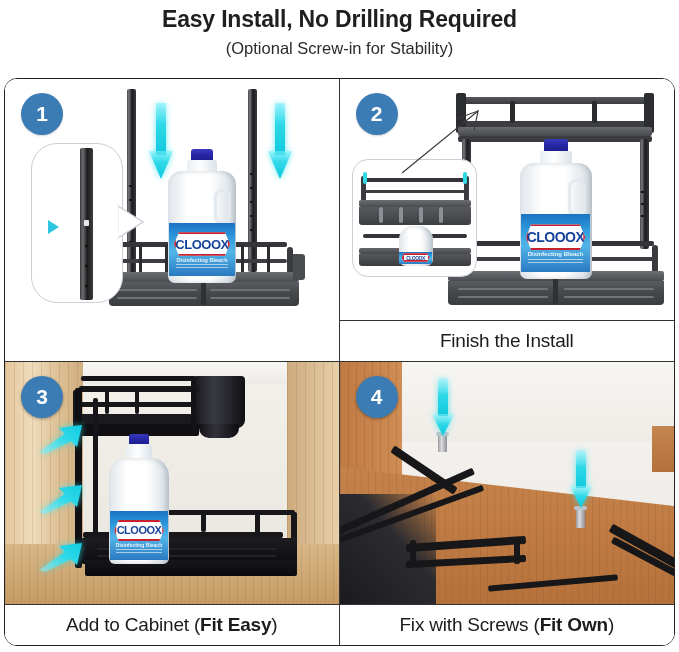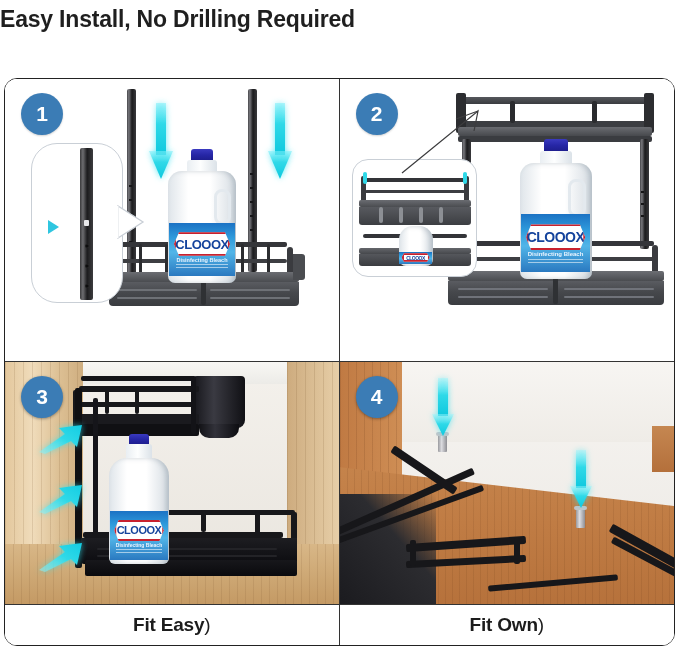--- a/index.html
+++ b/index.html
@@ -4,21 +4,21 @@
 <style>
   * { box-sizing: border-box; margin: 0; padding: 0; }
   html, body {
     width: 679px; height: 652px;
     background: #ffffff;
     font-family: "Liberation Sans", sans-serif;
     overflow: hidden;
   }
 
   
-  .header { width: 679px; padding-top: 4px; }
+  .header { width: 679px; padding-top: 4px; text-align: center; }
   .title {
     font-size: 23px; font-weight: bold; color: #1f1f1f;
     letter-spacing: -0.2px; line-height: 30px;
   }
   .subtitle {
     font-size: 16.5px; font-weight: normal; color: #2b2b2b;
     line-height: 26px; margin-top: 1px;
   }
 
   
@@ -159,20 +159,21 @@
   .wall { background: linear-gradient(to bottom,#f7f5f2,#ebe8e3); }
 
   .rackbar { position: absolute; background: #17171a; border-radius: 2px; }
   .rackbar.soft { background: #232327; }
 </style>
 </head>
 <body>
 
 <div class="header">
   <div class="title">Easy Install, No Drilling Required</div>
+  <div class="subtitle">(Optional Screw-in for Stability)</div>
 </div>
 
 <div class="frame">
 <div class="grid">
 
   <div class="cell c1">
     <div class="art">
       <div class="p1-bg"></div>
 
       <div class="callout">
@@ -357,20 +358,23 @@
              background:linear-gradient(to bottom,#6d6f74,#4a4c50);"></div>
         <div class="shelf-basket" style="left:108px; top:202px; width:216px; height:24px;
              background:linear-gradient(to bottom,#5a5c61 0%,#46484c 45%,#3a3c40 100%); border-radius:0 0 4px 4px;"></div>
         <div class="shelf-basket" style="left:118px; top:209px; width:90px; height:2px; background:#70737a;"></div>
         <div class="shelf-basket" style="left:224px; top:209px; width:90px; height:2px; background:#70737a;"></div>
         <div class="shelf-basket" style="left:118px; top:217px; width:90px; height:2px; background:#70737a;"></div>
         <div class="shelf-basket" style="left:224px; top:217px; width:90px; height:2px; background:#70737a;"></div>
         <div class="shelf-basket" style="left:213px; top:195px; width:5px; height:30px; background:#2f3134;"></div>
       </div>
     </div>
+    <div class="caption">
+      <span>Finish the Install</span>
+    </div>
     <div class="badge">
       <span>2</span>
     </div>
   </div>
 
   <div class="cell c3">
     <div class="art">
       <div class="photo">
 
         <div style="position:absolute; inset:0; background:linear-gradient(to bottom,#f4f1ec,#e8e4dd);"></div>
@@ -447,20 +451,21 @@
         </svg>
         <svg class="arrow" style="left:34px; top:122px;" width="44" height="30" viewBox="0 0 44 30">
           <path d="M0 28 L26 10 L20 4 L43 1 L38 23 L32 17 L6 30 Z" fill="url(#cy3)"></path>
         </svg>
         <svg class="arrow" style="left:34px; top:180px;" width="44" height="30" viewBox="0 0 44 30">
           <path d="M0 28 L26 10 L20 4 L43 1 L38 23 L32 17 L6 30 Z" fill="url(#cy3)"></path>
         </svg>
       </div>
     </div>
     <div class="caption">
+      <span>Add to Cabinet (</span>
           <b>Fit Easy</b>
           <span>)</span>
     </div>
     <div class="badge onphoto">
       <span>3</span>
     </div>
   </div>
 
   <div class="cell c4">
     <div class="art">
@@ -518,20 +523,21 @@
           <rect x="8" y="0" width="10" height="38" fill="url(#cy4)"></rect>
           <path d="M13 58 L2 36 L24 36 Z" fill="url(#cy4)"></path>
         </svg>
         <svg class="arrow" style="left:228px; top:88px;" width="26" height="58" viewBox="0 0 26 58">
           <rect x="8" y="0" width="10" height="38" fill="url(#cy4)"></rect>
           <path d="M13 58 L2 36 L24 36 Z" fill="url(#cy4)"></path>
         </svg>
       </div>
     </div>
     <div class="caption">
+      <span>Fix with Screws (</span>
           <b>Fit Own</b>
           <span>)</span>
     </div>
     <div class="badge onphoto">
       <span>4</span>
     </div>
   </div>
 
 </div>
 </div>

